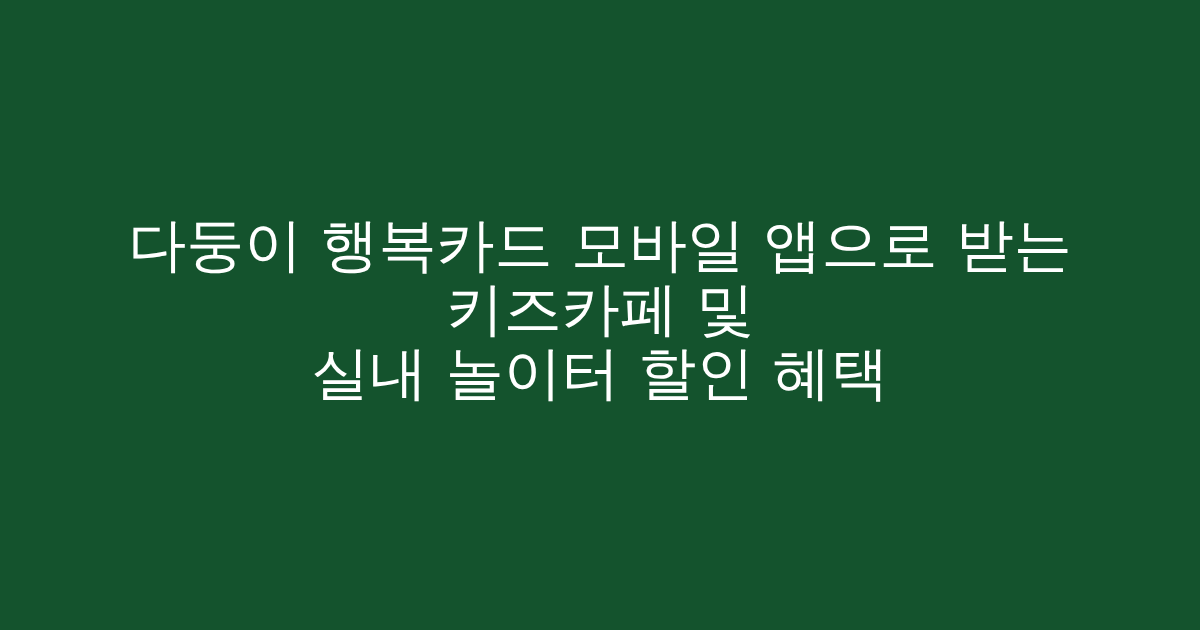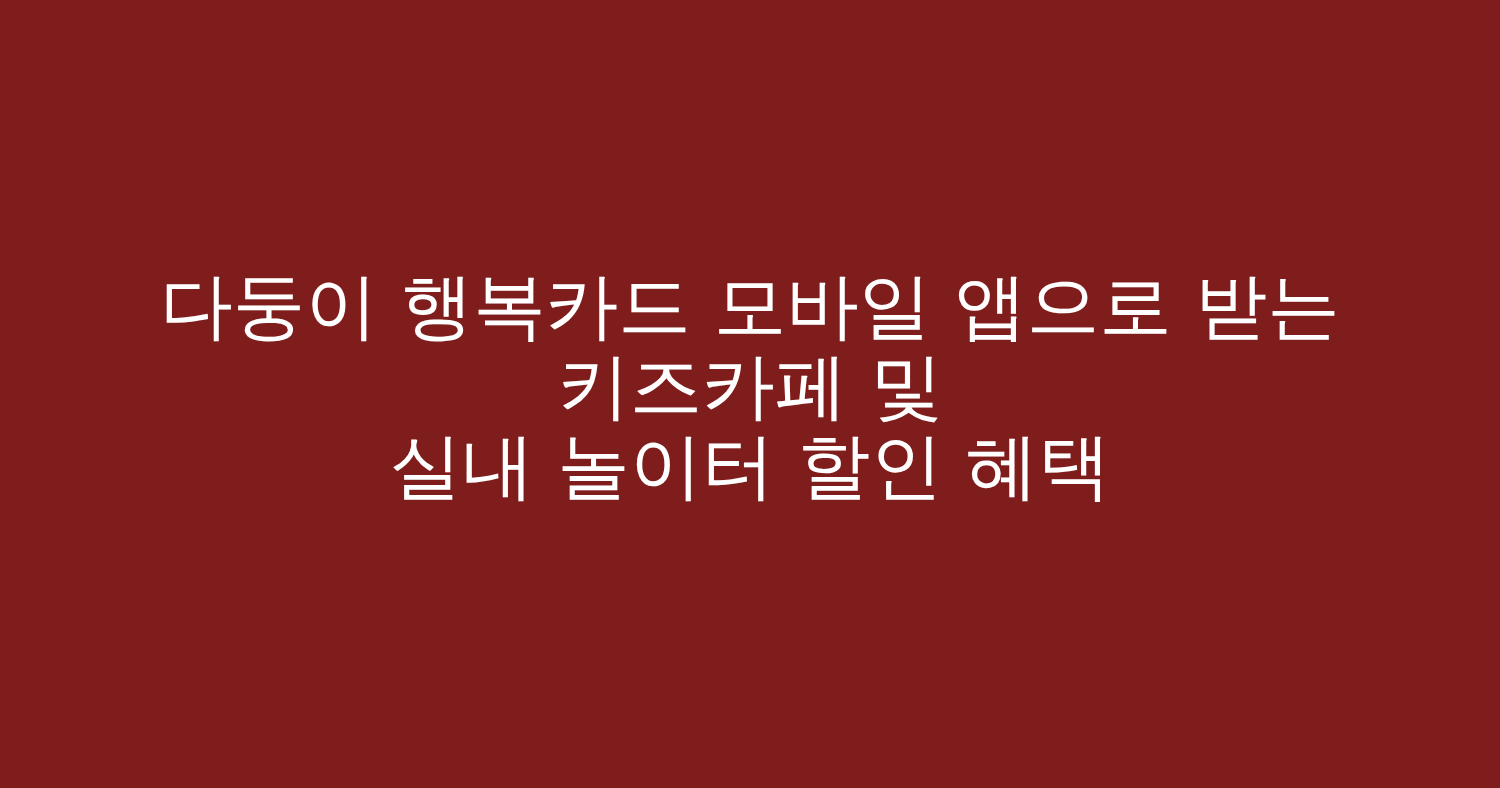--- a/index.html
+++ b/index.html
@@ -12,21 +12,21 @@
     width: 1200px;
     height: 630px;
     overflow: hidden;
     font-family: "DejaVu Sans", "Liberation Sans", sans-serif;
   }
 
   .banner-canvas {
     position: relative;
     width: 1200px;
     height: 630px;
-    background-color: #7f1d1d;
+    background-color: #14532d;
     display: flex;
     align-items: center;
     justify-content: center;
     box-sizing: border-box;
   }
 
   .title-block {
     width: 1100px;
     margin: 0;
     padding: 0 10px;

